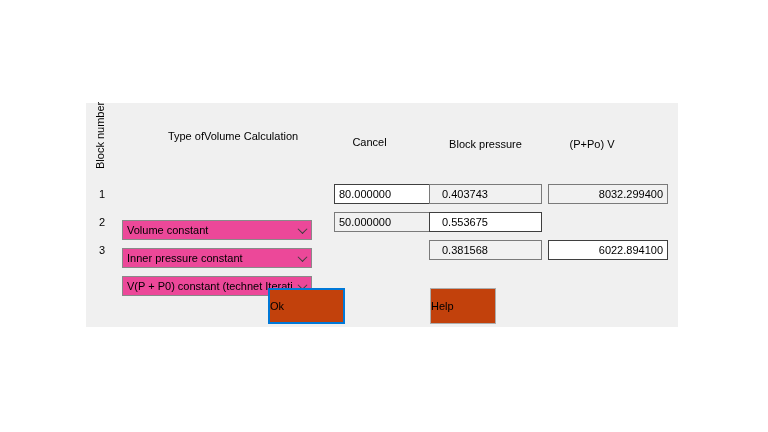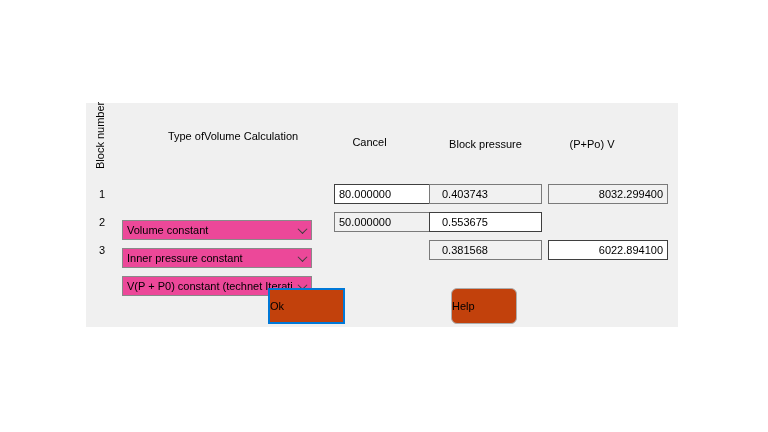--- a/index.html
+++ b/index.html
@@ -105,21 +105,21 @@
     font-size: 11px;
     color: #000;
     text-align: left;
     cursor: default;
   }
   .btn-ok {
     left: 182px; width: 77px;
     border: 2px solid #0078d7;
   }
   .btn-cancel { left: 274px; width: 64px; }
-  .btn-help   { left: 365px; width: 66px; border-radius: 6px; }
+  .btn-help   { left: 344px; width: 66px; }
 </style>
 </head>
 <body>
 
 <div class="dialog">
 
   <div class="vlabel">Block number</div>
   <div class="colhead h-type">Type ofVolume Calculation</div>
   <div class="colhead h-volume">Cancel</div>
   <div class="colhead h-inner">Block pressure</div>

